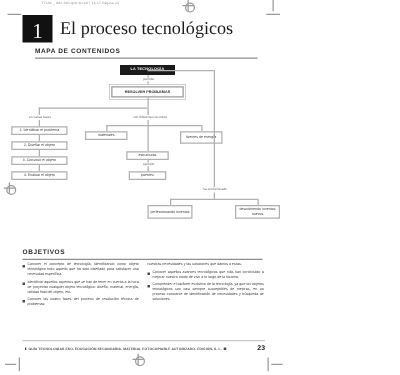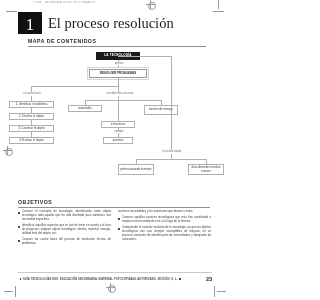--- a/index.html
+++ b/index.html
@@ -164,21 +164,21 @@
   <div class="crop crop-tr-v"></div>
   <div class="crop crop-bl-v"></div>
   <div class="crop crop-br-v"></div>
   <div class="crop crop-bl-h"></div>
   <div class="crop crop-br-h"></div>
 
   <div class="title-row">
     <div class="chapter-badge">
       <span class="chapter-num">1</span>
     </div>
-    <div class="chapter-title">El proceso resolución</div>
+    <div class="chapter-title">El proceso tecnológicos</div>
   </div>
 
   <div class="sec-head" id="sec-mapa">
     <span class="lbl">MAPA DE CONTENIDOS</span>
     <span class="rule"></span>
   </div>
 
   <div class="map">
 
     <div class="node dark" style="left:96px;top:2px;width:44px;height:8px;">LA TECNOLOGÍA</div>

